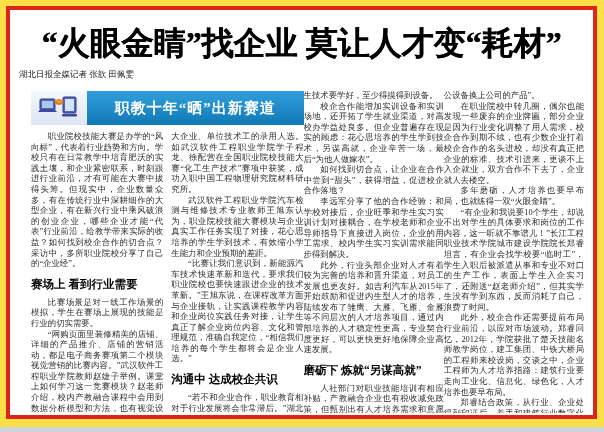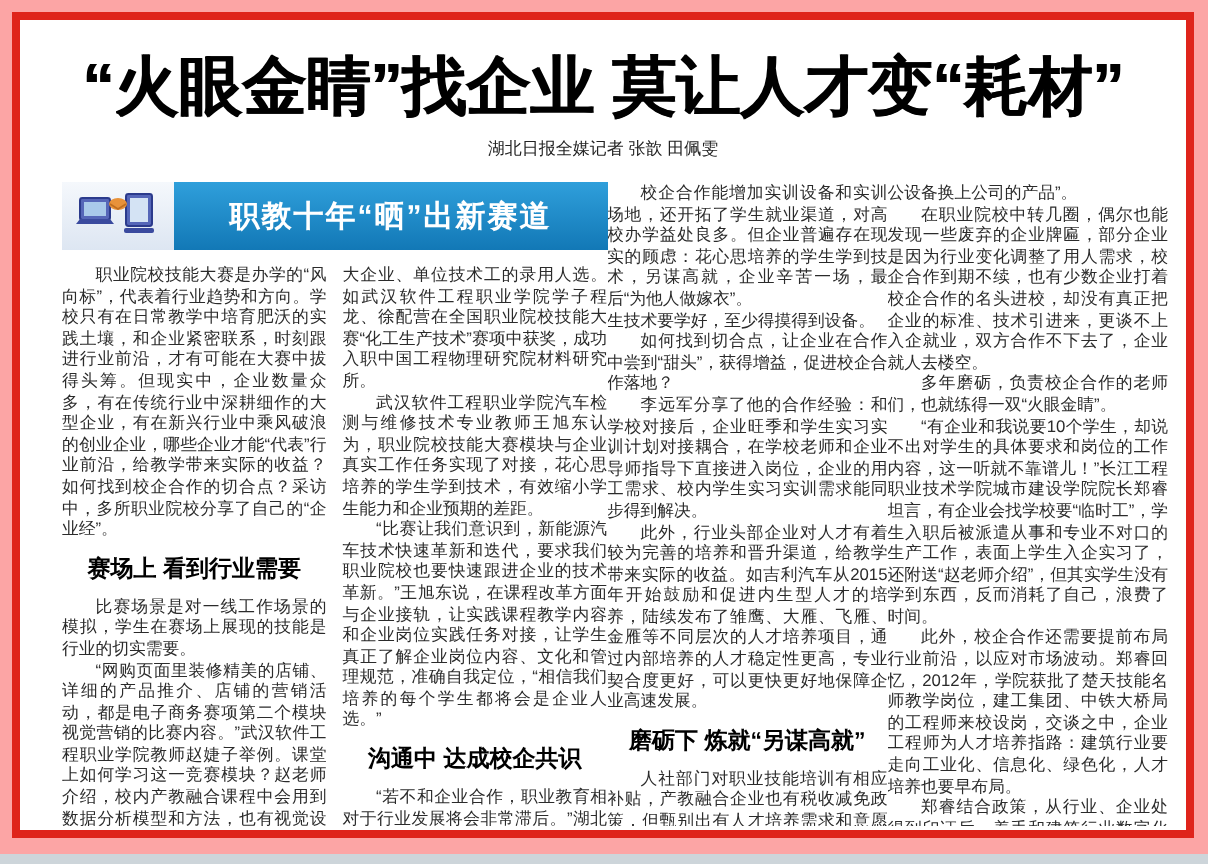--- a/index.html
+++ b/index.html
@@ -1,37 +1,37 @@
 <!DOCTYPE html>
 <html><head>
 <meta charset="utf-8">
 <style>
   html,body{margin:0;padding:0;background:#e9ecee;}
-  .screen{position:relative;width:604px;height:432px;background:#fca5a5;overflow:hidden;
-          font-family:Liberation Sans, sans-serif;}
+  .screen{position:relative;width:604px;height:432px;background:#fde047;overflow:hidden;
+          font-family:Liberation Serif, serif;}
   .frame{position:absolute;left:6px;top:6px;right:7px;bottom:13px;border:4px solid #df241b;
          background:#fff;box-sizing:border-box;padding:4px 9px 6px;overflow:hidden;}
   .bottom-strip{position:absolute;left:0;right:0;bottom:0;height:5px;background:#cdd5da;}
   .headline{text-align:center;font-size:32px;font-weight:900;color:#000;margin:8px 0 3px;
             letter-spacing:0;white-space:nowrap;text-shadow:0.6px 0 0 #000;}
-  .byline{text-align:center;font-size:8.5px;color:#222;margin:2px 0 10px;}
+  .byline{font-size:8.5px;color:#222;margin:2px 0 10px;}
   .content{display:flex;gap:0;height:322px;overflow:hidden;margin-left:12px;}
   .half{width:calc(50% - 4px);flex:0 0 auto;display:flex;flex-direction:column;}
   .banner{height:34px;display:flex;align-items:stretch;margin-bottom:7px;flex:0 0 auto;}
   .banner-icon{width:56px;background:linear-gradient(180deg,#f5f8fc,#dde6f2);
                display:flex;align-items:center;justify-content:center;}
   .banner-bar{flex:1;background:linear-gradient(180deg,#2f9fdb,#1278b6);color:#fff;
               font-weight:bold;font-size:15px;display:flex;align-items:center;
               justify-content:center;letter-spacing:1px;white-space:nowrap;}
   .two-cols{display:flex;gap:8px;flex:1;overflow:hidden;}
   .col{flex:1;overflow:hidden;min-width:0;}
   .para{font-size:8.4px;line-height:10.6px;color:#2b2b2b;text-align:justify;
         text-indent:2em;margin:0;word-break:break-all;}
   .para.cont{text-indent:0;}
-  .subhead{font-size:11.5px;font-weight:bold;text-align:center;color:#000;margin:7px 0 6px;}
+  .subhead{font-size:11.5px;font-weight:bold;text-align:left;color:#000;margin:7px 0 6px;}
 </style>
 </head>
 <body>
 
 <div class="screen">
   <div class="frame">
 
     <h1 class="headline">“火眼金睛”找企业 莫让人才变“耗材”</h1>
     <div class="byline">湖北日报全媒记者 张歆 田佩雯</div>
 
@@ -66,33 +66,33 @@
             <p class="para cont">大企业、单位技术工的录用人选。如武汉软件工程职业学院学子程龙、徐配营在全国职业院校技能大赛“化工生产技术”赛项中获奖，成功入职中国工程物理研究院材料研究所。</p>
             <p class="para">武汉软件工程职业学院汽车检测与维修技术专业教师王旭东认为，职业院校技能大赛模块与企业真实工作任务实现了对接，花心思培养的学生学到技术，有效缩小学生能力和企业预期的差距。</p>
             <p class="para">“比赛让我们意识到，新能源汽车技术快速革新和迭代，要求我们职业院校也要快速跟进企业的技术革新。”王旭东说，在课程改革方面与企业接轨，让实践课程教学内容和企业岗位实践任务对接，让学生真正了解企业岗位内容、文化和管理规范，准确自我定位，“相信我们培养的每个学生都将会是企业人选。”</p>
             <h3 class="subhead">沟通中 达成校企共识</h3>
             <p class="para">“若不和企业合作，职业教育相对于行业发展将会非常滞后。”湖北交通职业技术学院汽车与航空学院副院长李远军表示，以汽车行业为例，行业本身变化快，新能源汽车的很多动力及控制模块燃油车不具备，不同品牌车辆之间有差异，学</p>
           </div>
         </div>
       </div>
 
       <div class="col">
+        <p class="para cont">生技术要学好，至少得摸得到设备。</p>
         <p class="para">校企合作能增加实训设备和实训场地，还开拓了学生就业渠道，对高校办学益处良多。但企业普遍存在现实的顾虑：花心思培养的学生学到技术，另谋高就，企业辛苦一场，最后“为他人做嫁衣”。</p>
-        <p class="para cont">生技术要学好，至少得摸得到设备。</p>
         <p class="para">如何找到切合点，让企业在合作中尝到“甜头”，获得增益，促进校企合作落地？</p>
         <p class="para">李远军分享了他的合作经验：和学校对接后，企业旺季和学生实习实训计划对接耦合，在学校老师和企业导师指导下直接进入岗位，企业的用工需求、校内学生实习实训需求能同步得到解决。</p>
-        <p class="para">此外，行业头部企业对人才有着较为完善的培养和晋升渠道，给教学带来实际的收益。如吉利汽车从2015年开始鼓励和促进内生型人才的培养，陆续发布了雏鹰、大雁、飞雁、金雁等不同层次的人才培养项目，通过内部培养的人才稳定性更高，专业契合度更好，可以更快更好地保障企业高速发展。</p>
+        <p class="para">此外，行业头部企业对人才有着较为完善的培养和晋升渠道，对员工发展也更友好。如吉利汽车从2015年开始鼓励和促进内生型人才的培养，陆续发布了雏鹰、大雁、飞雁、金雁等不同层次的人才培养项目，通过内部培养的人才稳定性更高，专业契合度更好，可以更快更好地保障企业高速发展。</p>
         <h3 class="subhead">磨砺下 炼就“另谋高就”</h3>
         <p class="para">人社部门对职业技能培训有相应补贴，产教融合企业也有税收减免政策，但甄别出有人才培养需求和意愿的企业并不容易。有企业为了拿补贴而来，没有在学生培养上尽到责任；也有企业带来交换条件，“和学校合作，学校就得把办</p>
       </div>
 
       <div class="col">
         <p class="para cont">公设备换上公司的产品”。</p>
         <p class="para">在职业院校中转几圈，偶尔也能发现一些废弃的企业牌匾，部分企业是因为行业变化调整了用人需求，校企合作到期不续，也有少数企业打着校企合作的名头进校，却没有真正把企业的标准、技术引进来，更谈不上入企就业，双方合作不下去了，企业就人去楼空。</p>
-        <p class="para">多年磨砺，负责校企合作的老师们，也就练得一双“火眼金睛”。</p>
+        <p class="para">多年磨砺，人才培养也要早布局，也就练得一双“火眼金睛”。</p>
         <p class="para">“有企业和我说要10个学生，却说不出对学生的具体要求和岗位的工作内容，这一听就不靠谱儿！”长江工程职业技术学院城市建设学院院长郑睿坦言，有企业会找学校要“临时工”，学生入职后被派遣从事和专业不对口的生产工作，表面上学生入企实习了，还附送“赵老师介绍”，但其实学生没有学到东西，反而消耗了自己，浪费了时间。</p>
         <p class="para">此外，校企合作还需要提前布局行业前沿，以应对市场波动。郑睿回忆，2012年，学院获批了楚天技能名师教学岗位，建工集团、中铁大桥局的工程师来校设岗，交谈之中，企业工程师为人才培养指路：建筑行业要走向工业化、信息化、绿色化，人才培养也要早布局。</p>
         <p class="para">郑睿结合政策，从行业、企业处得到印证后，着手和建筑行业数字化转型企业对接，2016年前后落地专业转型，把信息化应用融入日常教学，还建设了虚拟仿真实验室，目前学院保持每年约800名学生的招生指标，学生就业依然不愁出路。</p>
       </div>
 
     </div>
   </div>
 
   <div class="bottom-strip"></div>
 </div>

